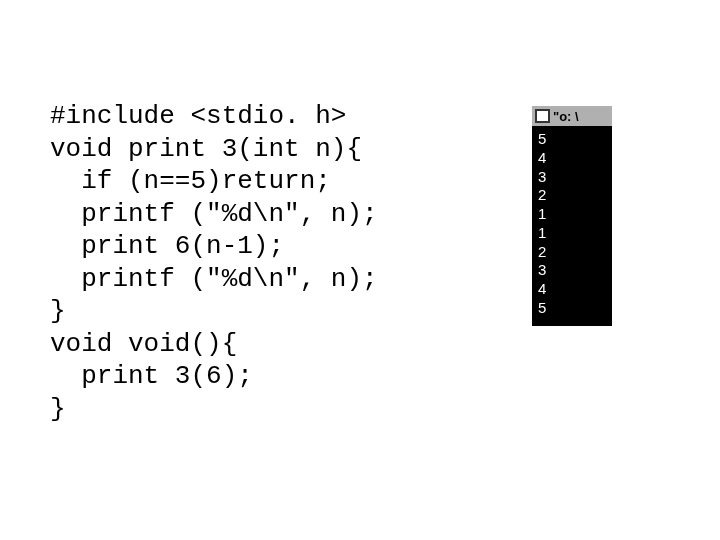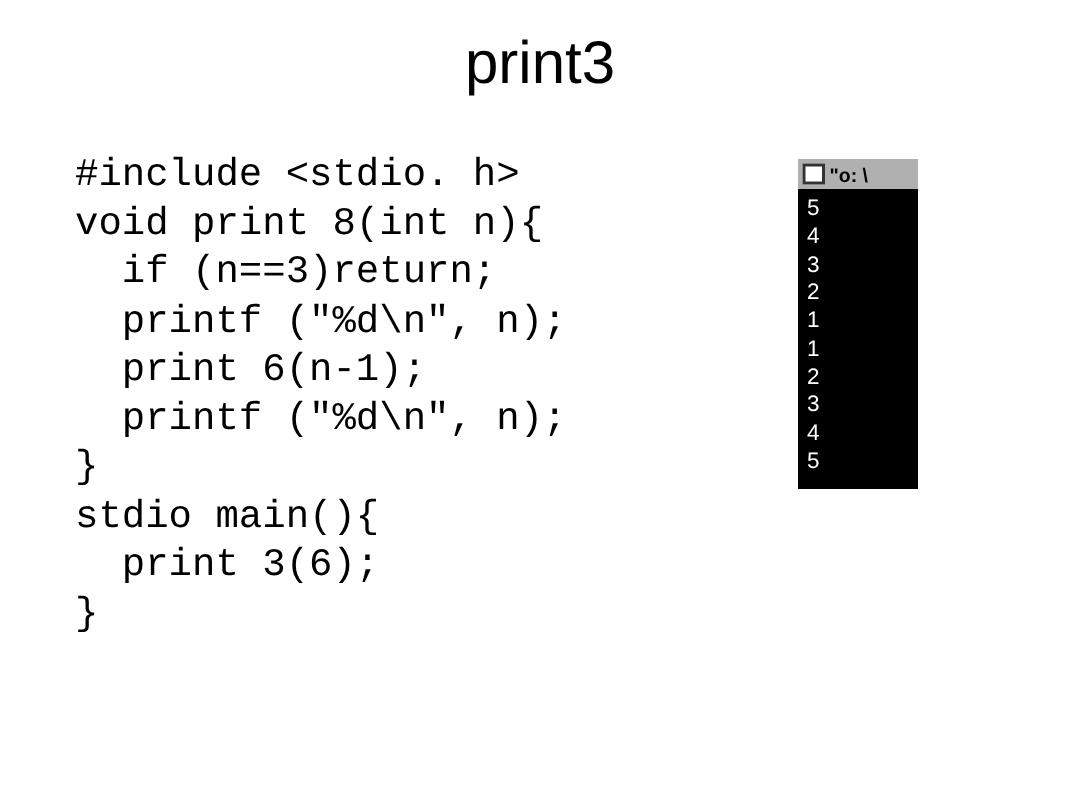--- a/index.html
+++ b/index.html
@@ -31,30 +31,29 @@
     background: #000; color: #fff; font-family: Arial, sans-serif;
     font-size: 15px; line-height: 1.25; padding: 4px 6px 8px 6px;
   }
   .output-line { display: block; }
 </style>
 </head>
 <body>
 
 <div class="slide">
 
-  <div class="title">print3</div>
 
   <div class="code-block"><span>#include &lt;stdio. h&gt;</span>
-<span>void print 8(int n){</span>
-<span>  if (n==3)return;</span>
+<span>void print 3(int n){</span>
+<span>  if (n==5)return;</span>
 <span>  printf ("%d\n", n);</span>
 <span>  print 6(n-1);</span>
 <span>  printf ("%d\n", n);</span>
 <span>}</span>
-<span>stdio main(){</span>
+<span>void void(){</span>
 <span>  print 3(6);</span>
 <span>}</span></div>
 
   <div class="output-window">
     <div class="output-header">
       <span class="output-header-icon"></span>
       <span class="output-header-text">"o: \</span>
     </div>
     <div class="output-body">
       <span class="output-line">5</span>

